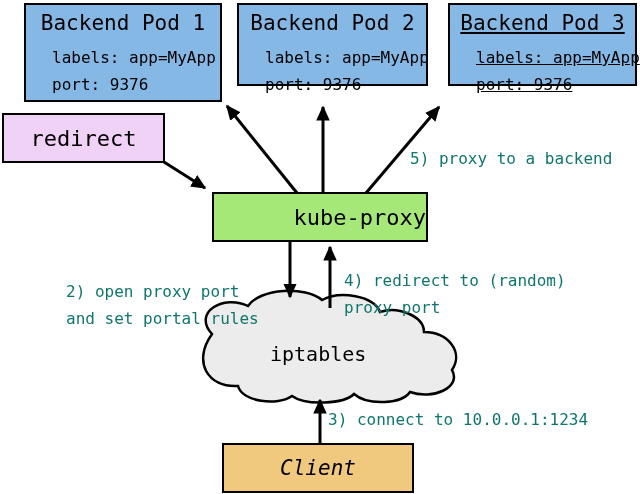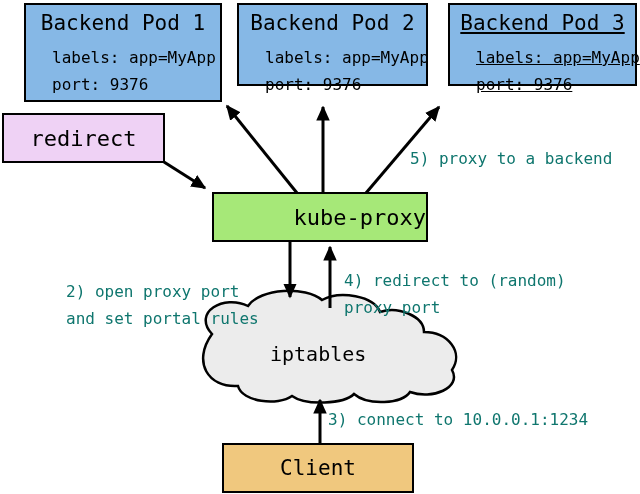--- a/index.html
+++ b/index.html
@@ -112,21 +112,21 @@
   <div class="box apiserver" style="left:2px;top:113px;width:163px;height:50px;">
     <span>redirect</span>
   </div>
 
   <div class="box kubeproxy" style="left:212px;top:192px;width:216px;height:50px;">
     <span>kube-proxy</span>
   </div>
 
   <div class="cloud-label">iptables</div>
 
-  <div class="box client" style="left:222px;top:443px;width:192px;height:50px;">
+  <div class="box client" style="left:222px;top:443px;width:192px;height:50px;font-style:italic;">
     <span>Client</span>
   </div>
 
   <div class="annot" style="left:66px;top:245px;margin-top:33px;">2) open proxy port
 and set portal rules</div>
   <div class="annot" style="left:328px;top:406px;">3) connect to 10.0.0.1:1234</div>
   <div class="annot" style="left:344px;top:247px;margin-top:20px;">4) redirect to (random)
 proxy port</div>
   <div class="annot" style="left:410px;top:145px;">5) proxy to a backend</div>
 

